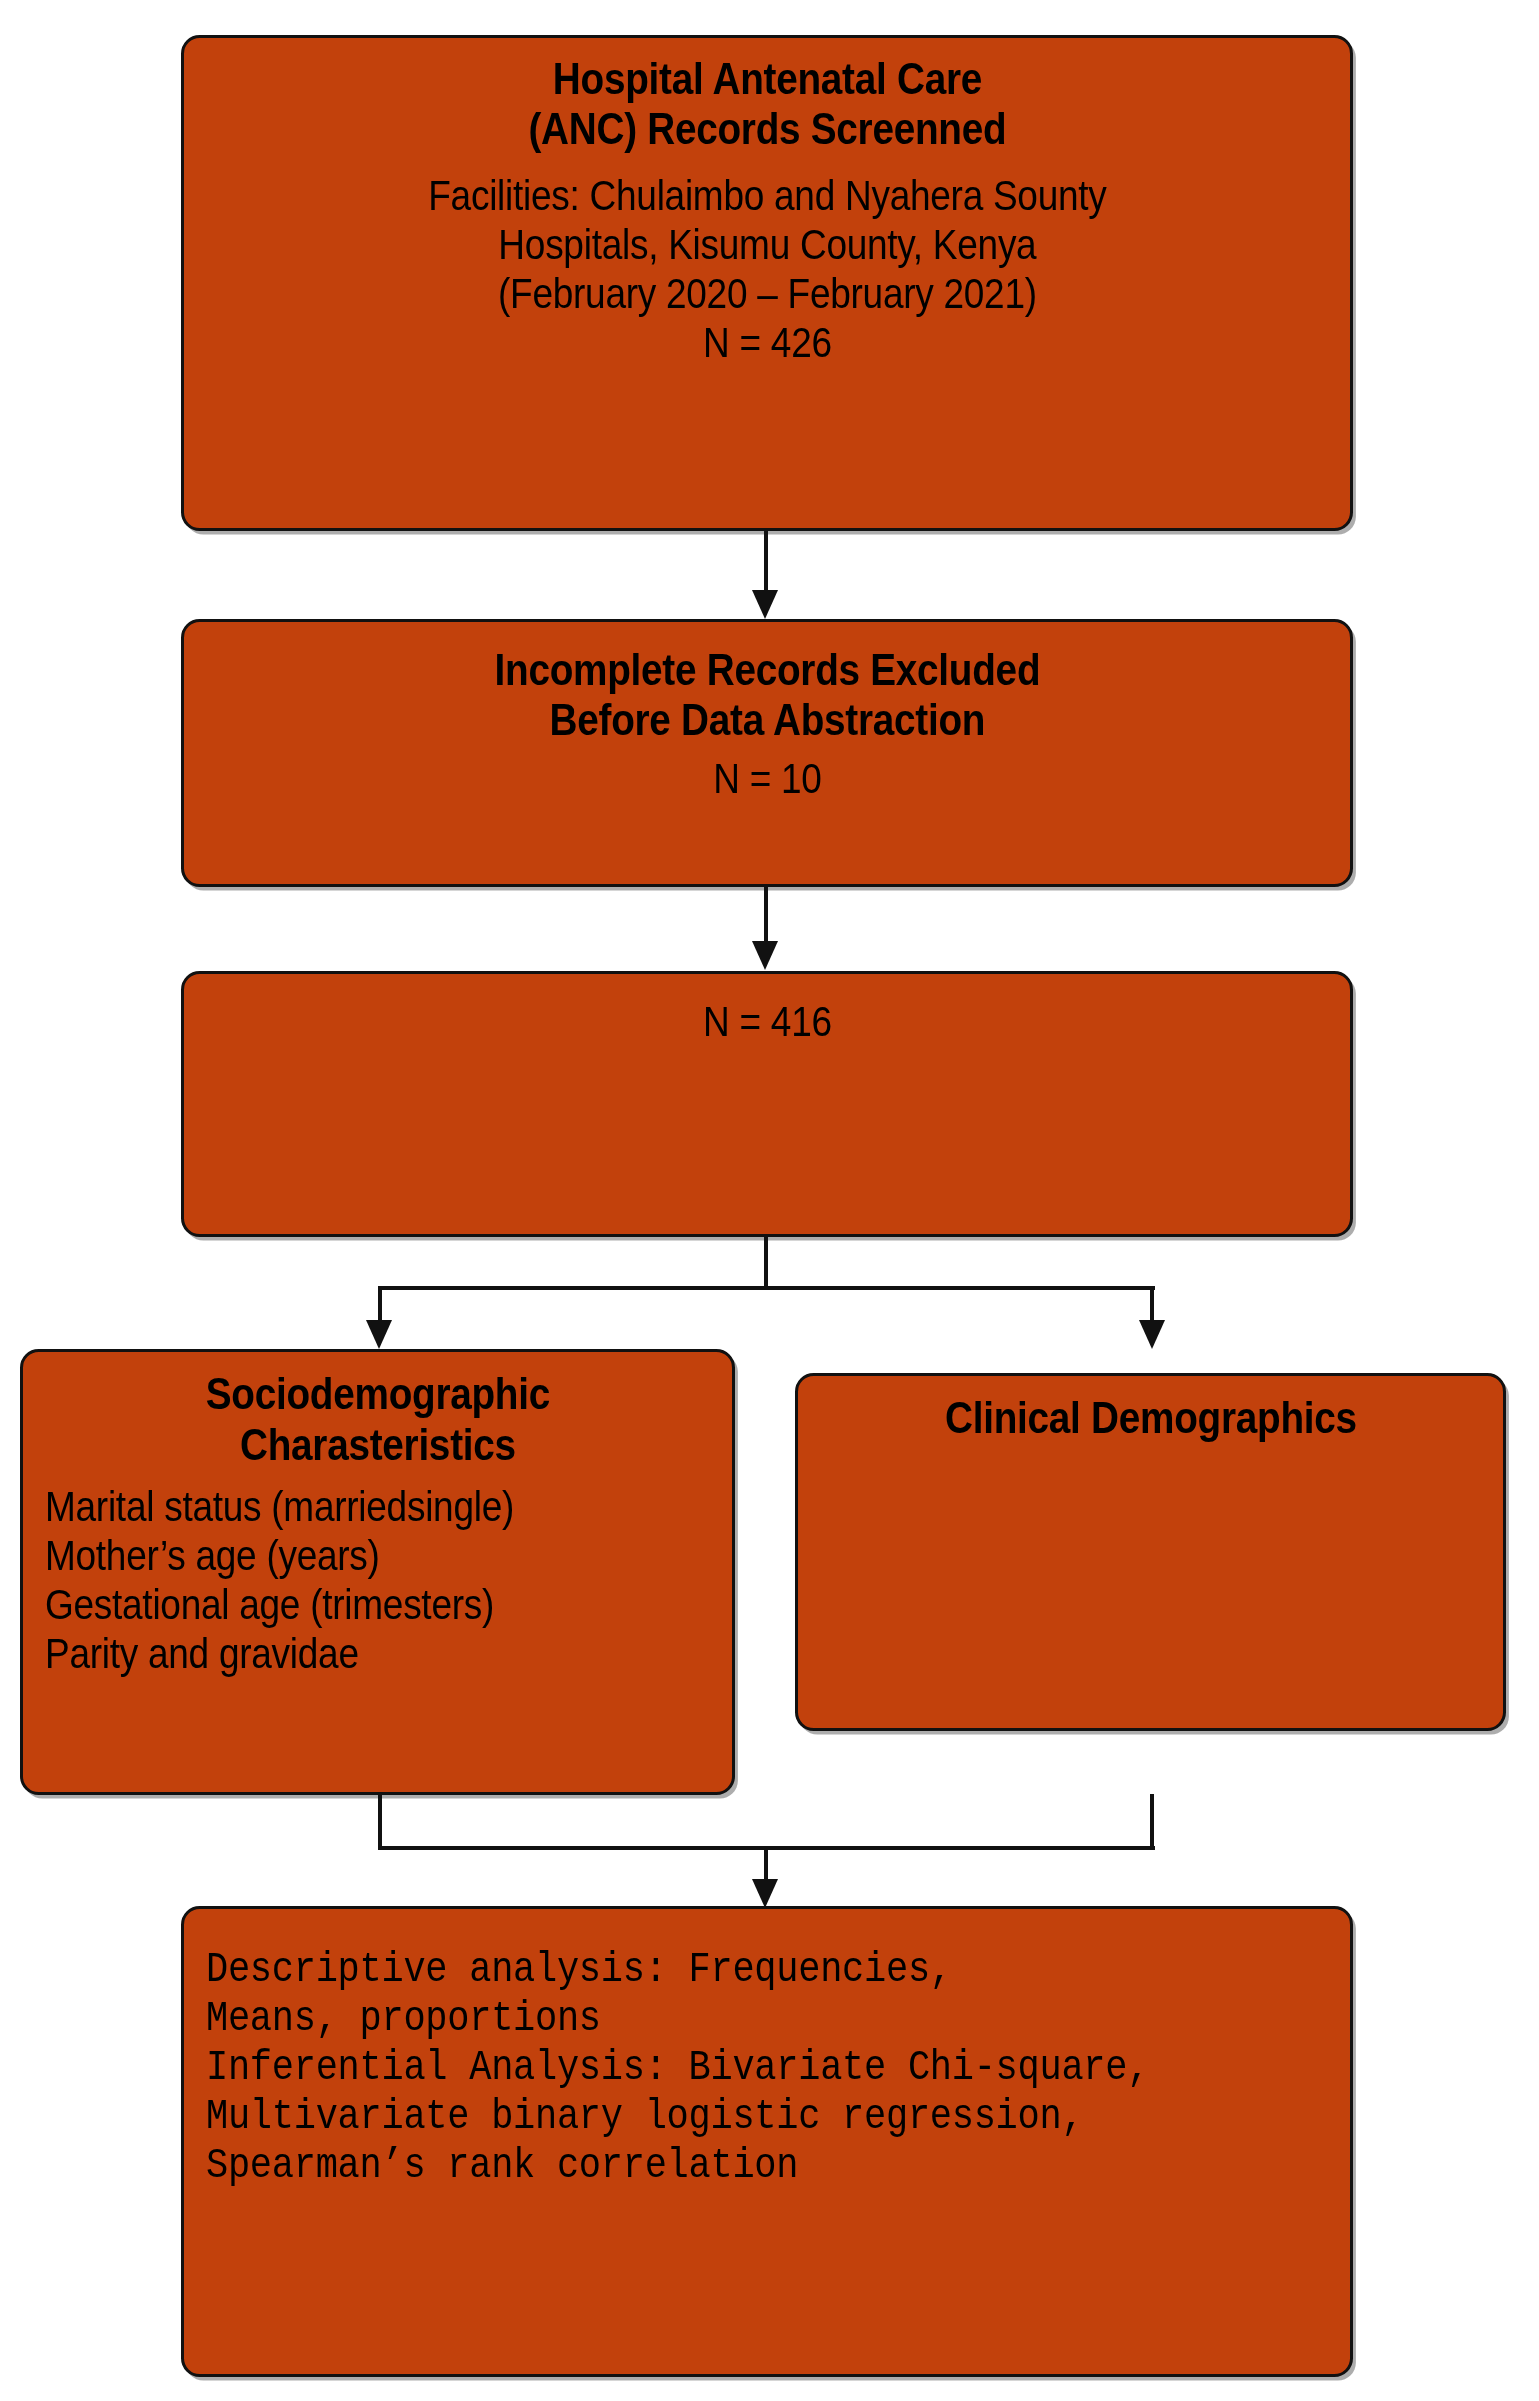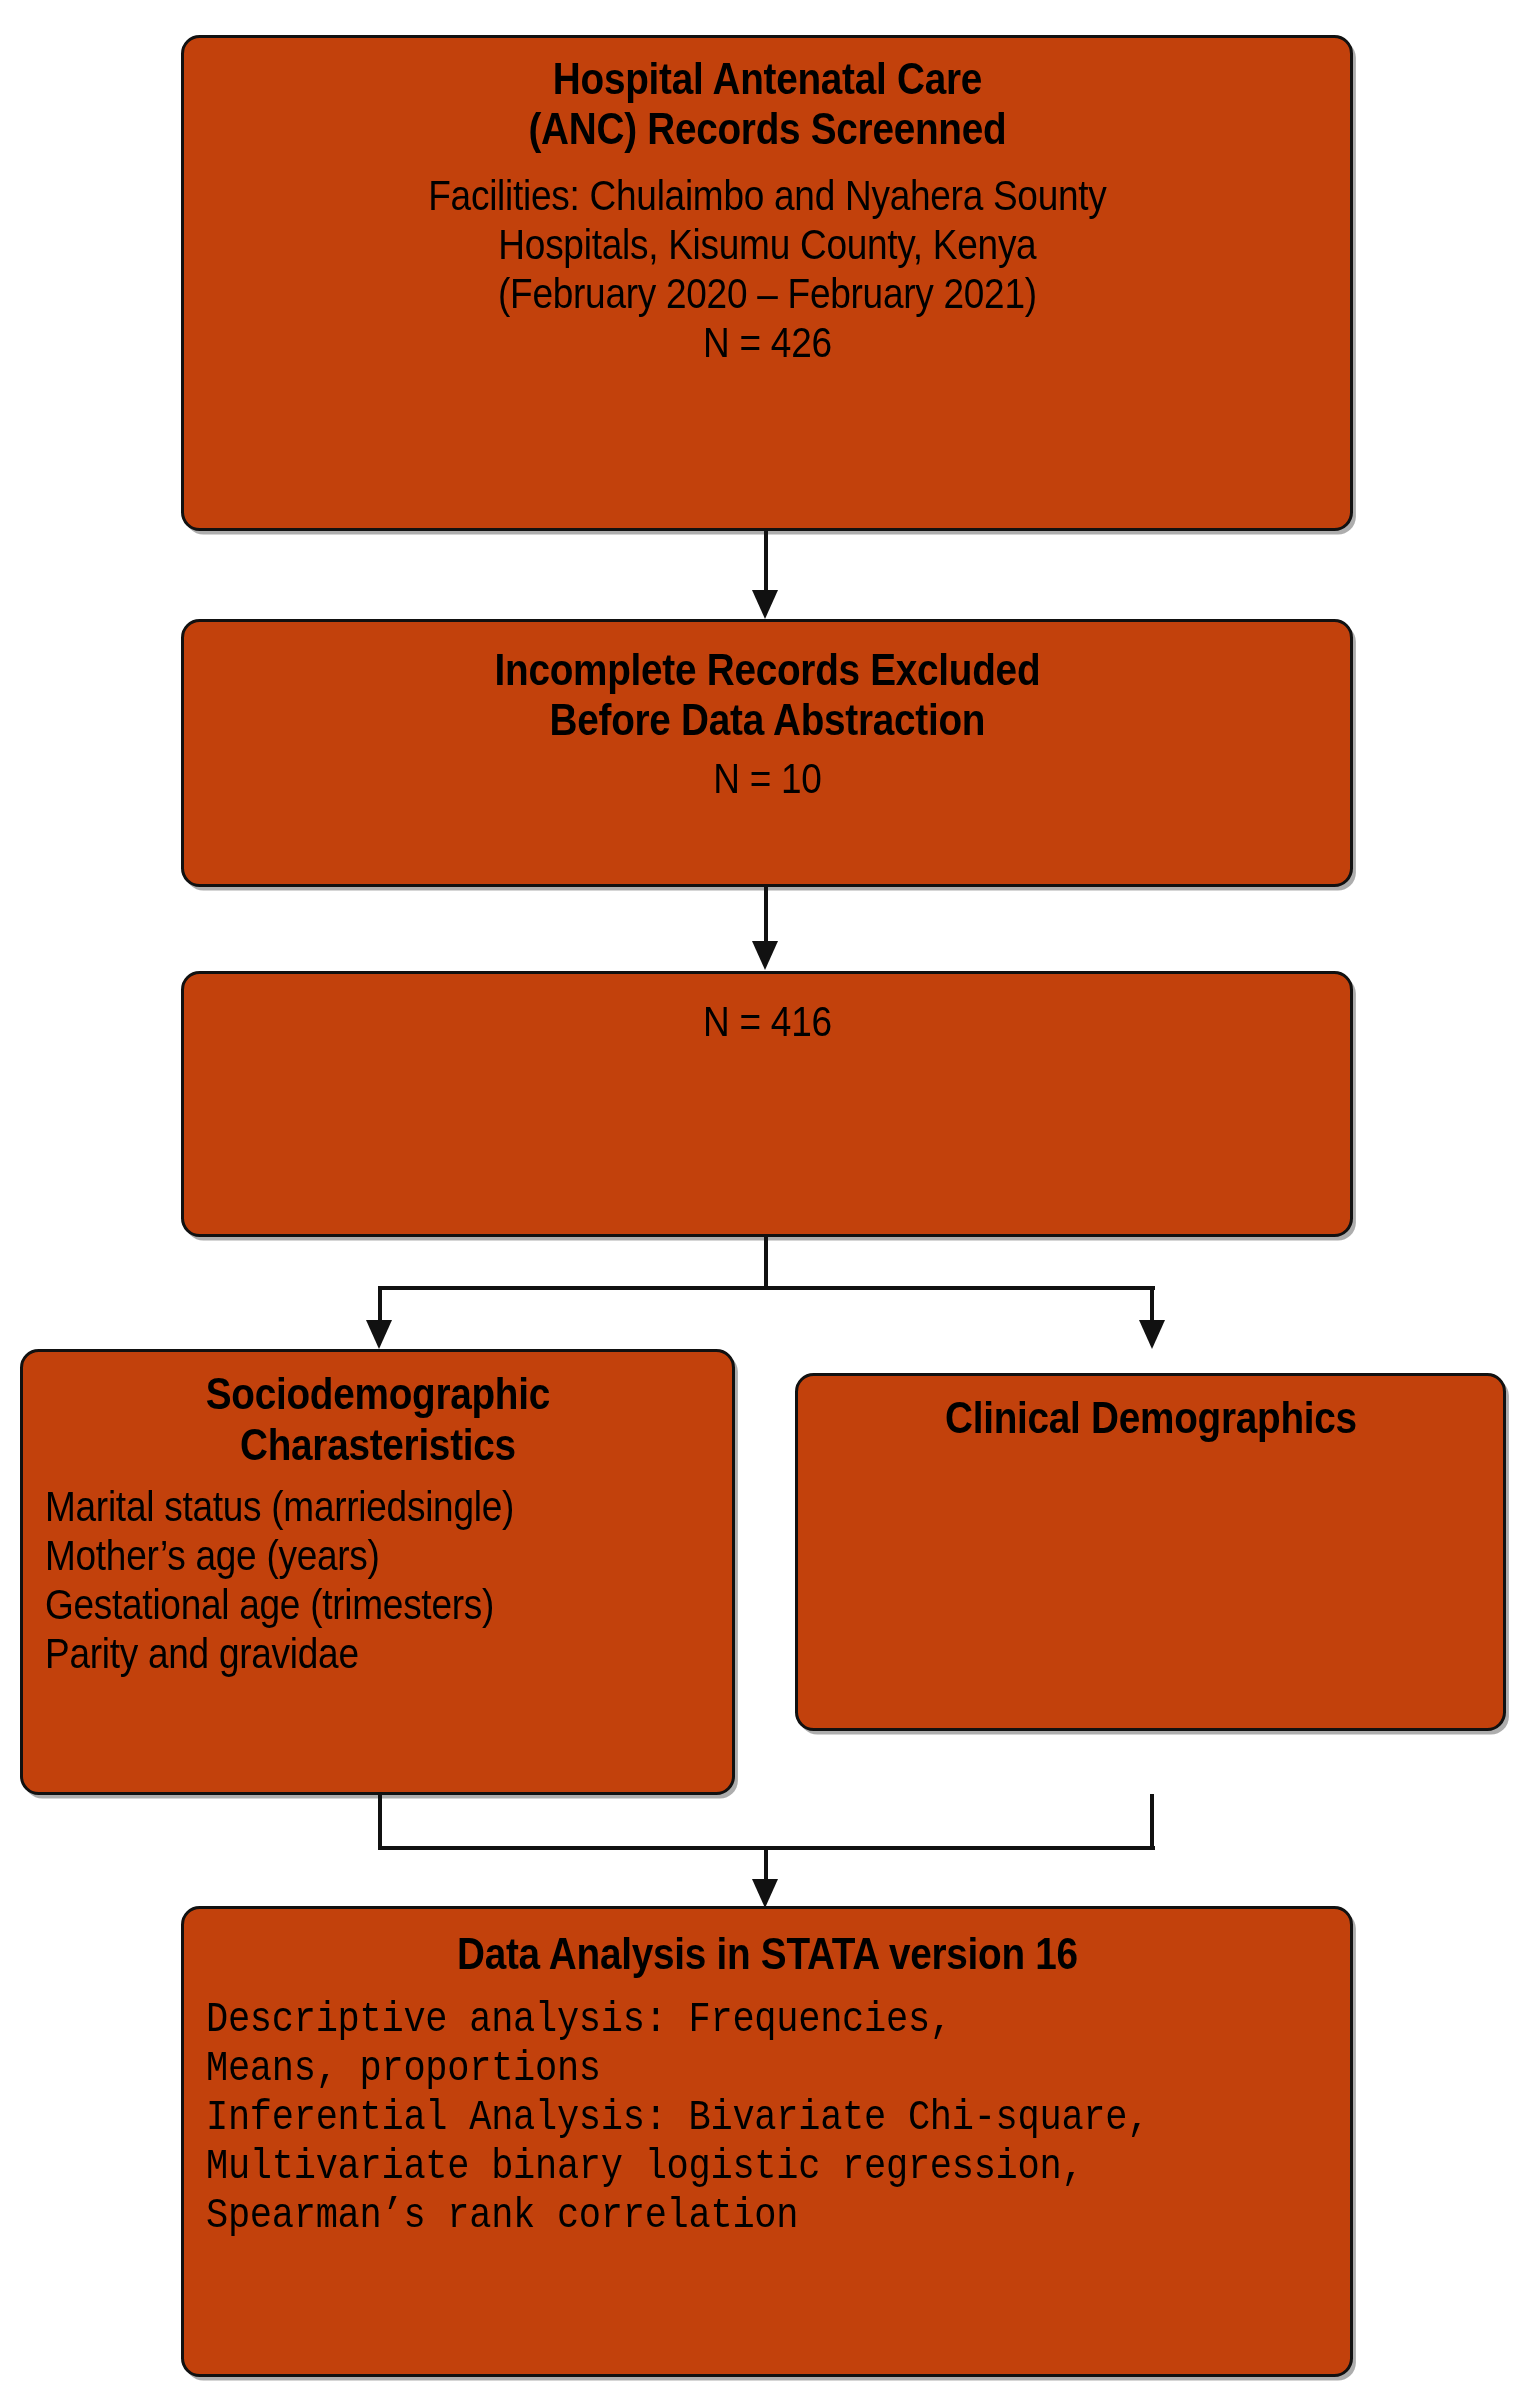--- a/index.html
+++ b/index.html
@@ -160,23 +160,20 @@
   </div>
 
   <div class="vline" style="left:378px; top:1794px; height:56px;"></div>
   <div class="vline" style="left:1150px; top:1794px; height:56px;"></div>
   <div class="hline" style="left:378px; top:1846px; width:777px;"></div>
   <div class="vline" style="left:764px; top:1846px; height:37px;"></div>
   <div class="arrowhead" style="left:752px; top:1879px;"></div>
 
   <div class="node" style="left:181px; top:1906px; width:1172px; height:471px;">
     <div class="pad-c" style="padding-top:20px;">
-      <div class="ttl">
-        <span class="sq">Data Analysis in STATA version 16</span>
-      </div>
       <div class="bdy left" style="margin-top:16px;font-family:Liberation Mono, monospace;">
         <span class="sq">Descriptive analysis: Frequencies,</span>
         <span class="sq">Means, proportions</span>
         <span class="sq">Inferential Analysis: Bivariate Chi-square,</span>
         <span class="sq">Multivariate binary logistic regression,</span>
         <span class="sq">Spearman’s rank correlation</span>
       </div>
     </div>
   </div>
 

